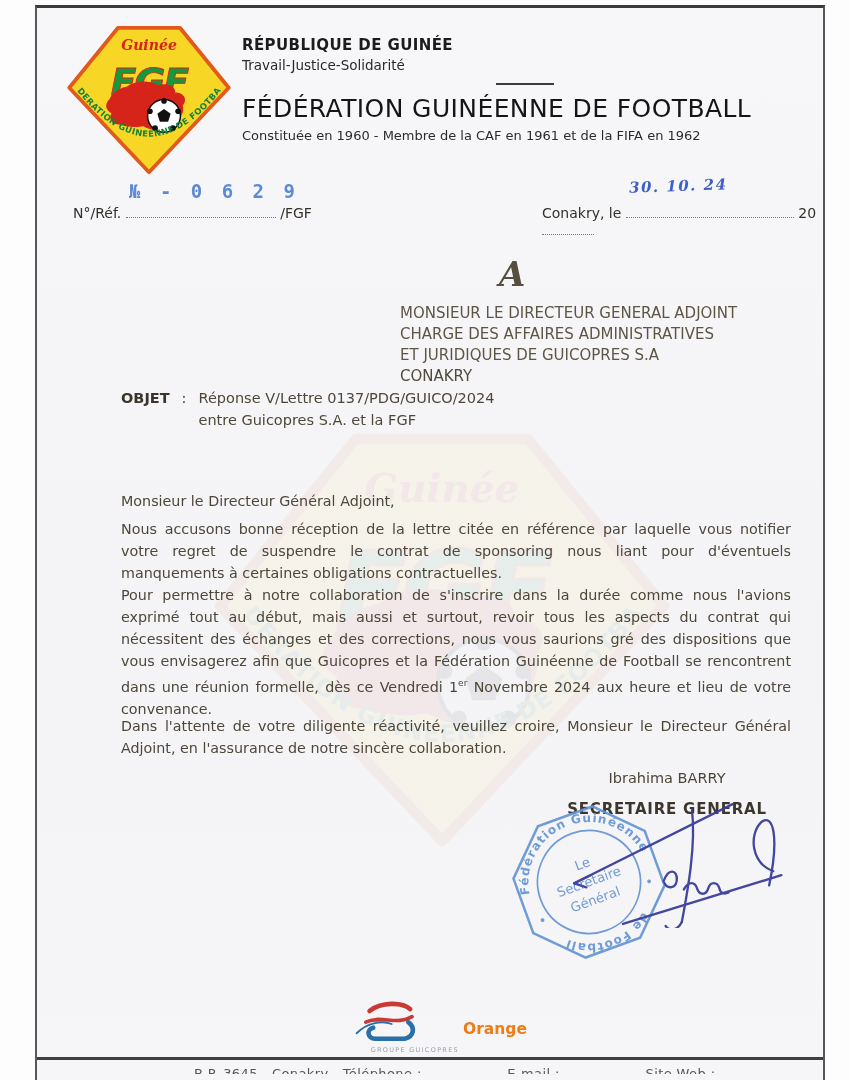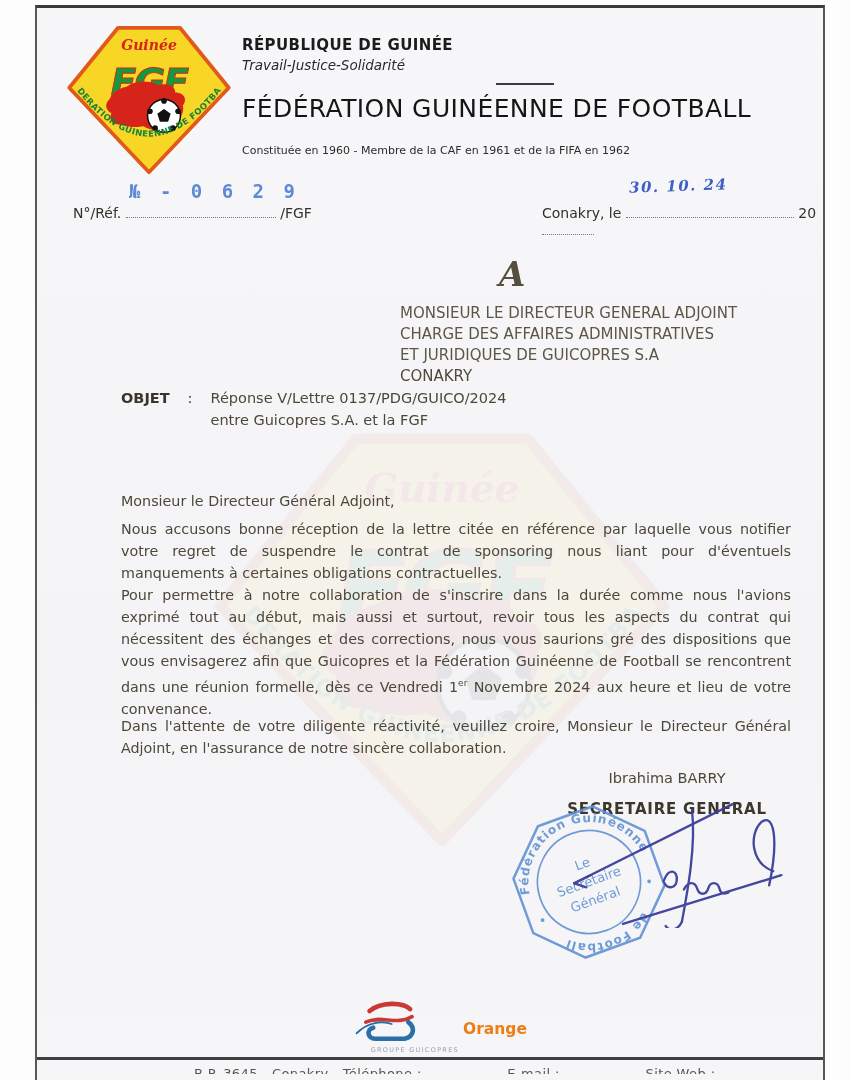--- a/index.html
+++ b/index.html
@@ -10,43 +10,43 @@
         border-top:3px solid #3a3a3a;border-left:2px solid #585858;border-right:2px solid #585858;
         overflow:hidden;}
 
   
   .crest-svg{position:absolute;left:24px;top:16px;width:176px;height:152px;}
   .crest-country{font:italic bold 15px "DejaVu Serif", serif;fill:#d7241b;}
   .crest-acronym{font:italic bold 40px "DejaVu Sans", sans-serif;fill:#149a3c;stroke:#d7241b;stroke-width:1px;letter-spacing:-2px;}
   .crest-ring{font:bold 9px "DejaVu Sans", sans-serif;fill:#12813a;letter-spacing:.5px;}
   .header-text{position:absolute;left:205px;top:28px;width:565px;color:#1c1c1c;}
   .republic{font-size:15px;font-weight:bold;letter-spacing:.4px;}
-  .motto{font-size:13.5px;margin-top:3px;color:#2a2a2a;font-style:italic;}
+  .motto{font-size:13.5px;margin-top:3px;color:#2a2a2a;}
   .header-divider{width:58px;border-top:2.5px solid #3c3c3c;margin:10px auto 9px auto;}
   .federation{font-size:25px;letter-spacing:.4px;color:#151515;}
-  .fed-subtitle{font-size:11px;margin-top:21px;color:#2c2c2c;}
+  .fed-subtitle{font-size:13px;margin-top:5px;color:#2c2c2c;}
 
   
   .ref-left{position:absolute;left:36px;top:196px;font-size:14px;color:#33302a;}
   .ref-right{position:absolute;left:505px;top:196px;font-size:14px;color:#33302a;}
   .dots{display:inline-block;height:13px;border-bottom:1.6px dotted #777;vertical-align:baseline;}
   .dots-ref{width:150px;} .dots-city{width:168px;} .dots-year{width:52px;}
   .stamp-number{position:absolute;left:92px;top:172px;font-family:"DejaVu Sans Mono", monospace;
       font-weight:bold;font-size:19px;color:#4d7ed2;letter-spacing:4px;opacity:.9;}
   .handwritten-date{position:absolute;left:592px;top:169px;font-family:"DejaVu Serif", serif;
       font-style:italic;font-weight:bold;font-size:15px;color:#3f5fc6;letter-spacing:1.5px;transform:rotate(-2deg);}
 
   
   .script-a{position:absolute;left:462px;top:246px;font-family:"DejaVu Serif", serif;
       font-style:italic;font-weight:bold;font-size:34px;color:#564f3e;}
   .recipient{position:absolute;left:363px;top:295px;font-size:15px;line-height:21px;color:#5e5645;}
   .recipient .city{font-weight:normal;color:#51493a;}
 
   
-  .objet{position:absolute;left:84px;top:380px;display:flex;gap:18px;font-size:14.5px;line-height:21.5px;color:#4e4739;}
+  .objet{position:absolute;left:84px;top:380px;display:flex;gap:12px;font-size:14.5px;line-height:21.5px;color:#4e4739;}
   .objet-label{font-weight:bold;color:#3a342a;}
   .objet-colon{color:#3a342a;}
 
   
   .para{position:absolute;left:84px;width:670px;font-size:14.3px;line-height:22px;color:#4e4739;text-align:justify;}
   .salutation{top:482px;text-align:left;}
   .p1{top:510px;} .p2{top:576px;} .p3{top:707px;}
   .para sup{font-size:9px;}
 
   

